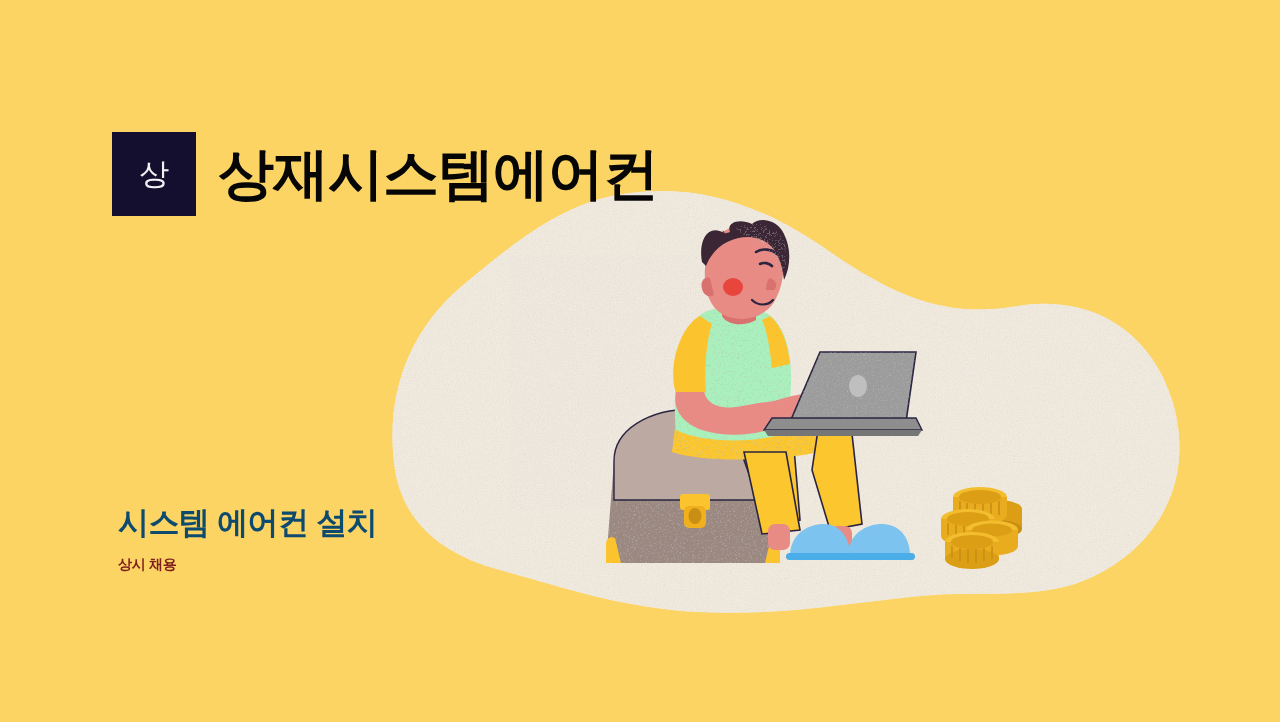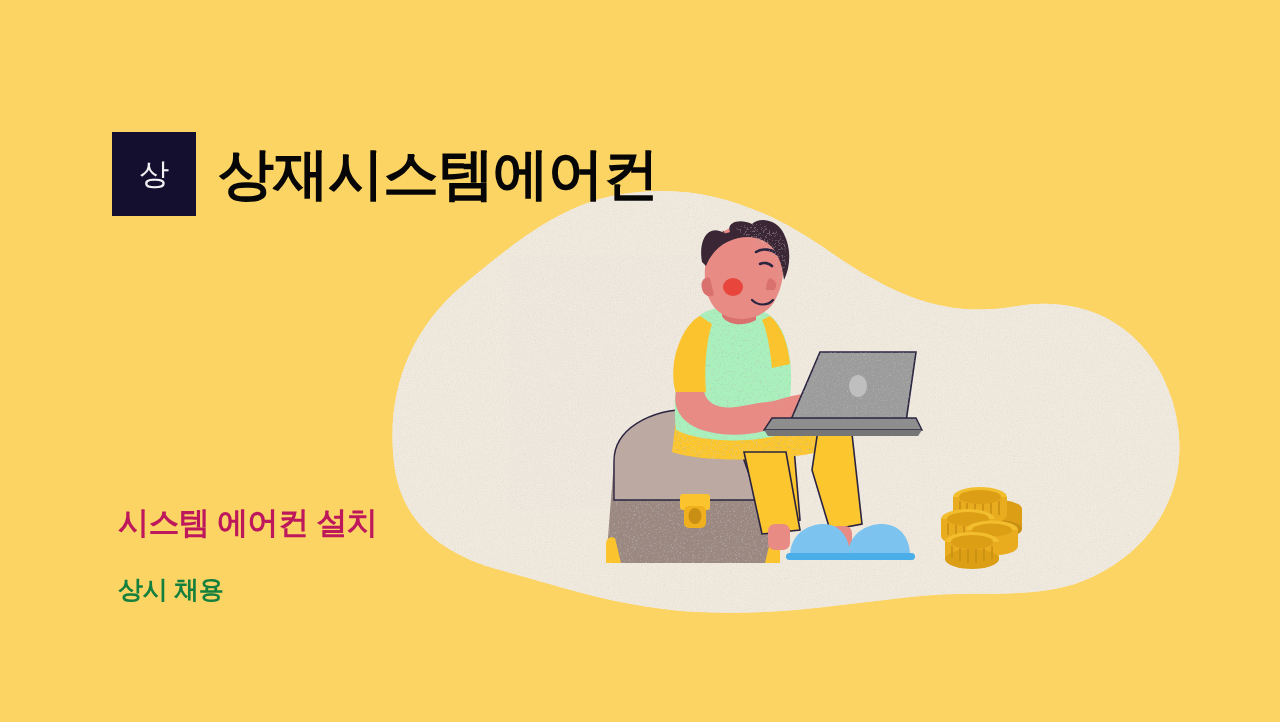--- a/index.html
+++ b/index.html
@@ -66,31 +66,31 @@
   
   .job-block {
     position: absolute;
     left: 118px;
     top: 503px;
     z-index: 5;
   }
   .job-title {
     font-size: 31px;
     font-weight: 700;
-    color: #be185d;
+    color: #0c4a6e;
     line-height: 1.3;
     letter-spacing: -0.6px;
     margin: 0;
     white-space: nowrap;
   }
   .job-subtitle {
-    margin: 30px 0 0 0;
-    font-size: 25px;
+    margin: 12px 0 0 0;
+    font-size: 14px;
     font-weight: 700;
-    color: #15803d;
+    color: #7f1d1d;
     line-height: 1.3;
     letter-spacing: -0.3px;
     white-space: nowrap;
   }
 
   
   .illustration {
     position: absolute;
     left: 0;
     top: 0;

